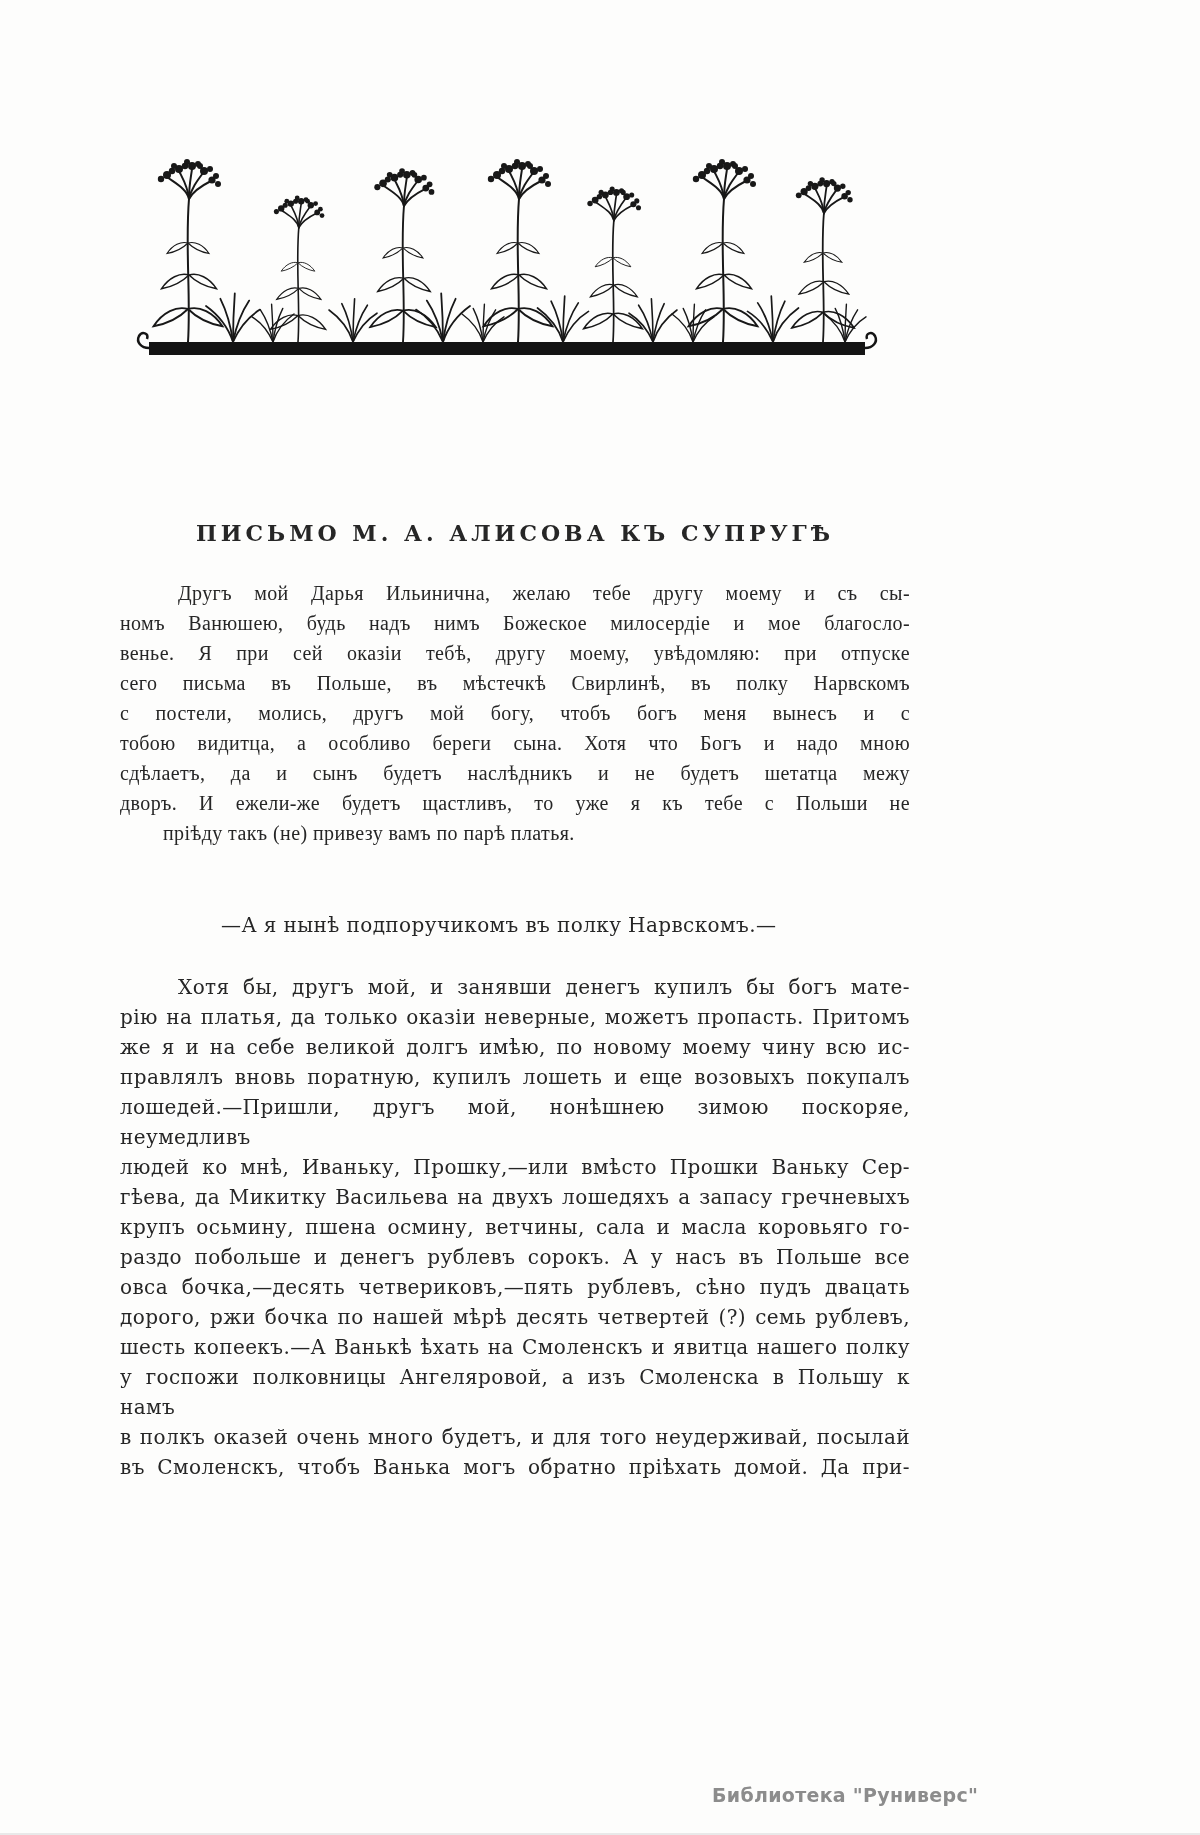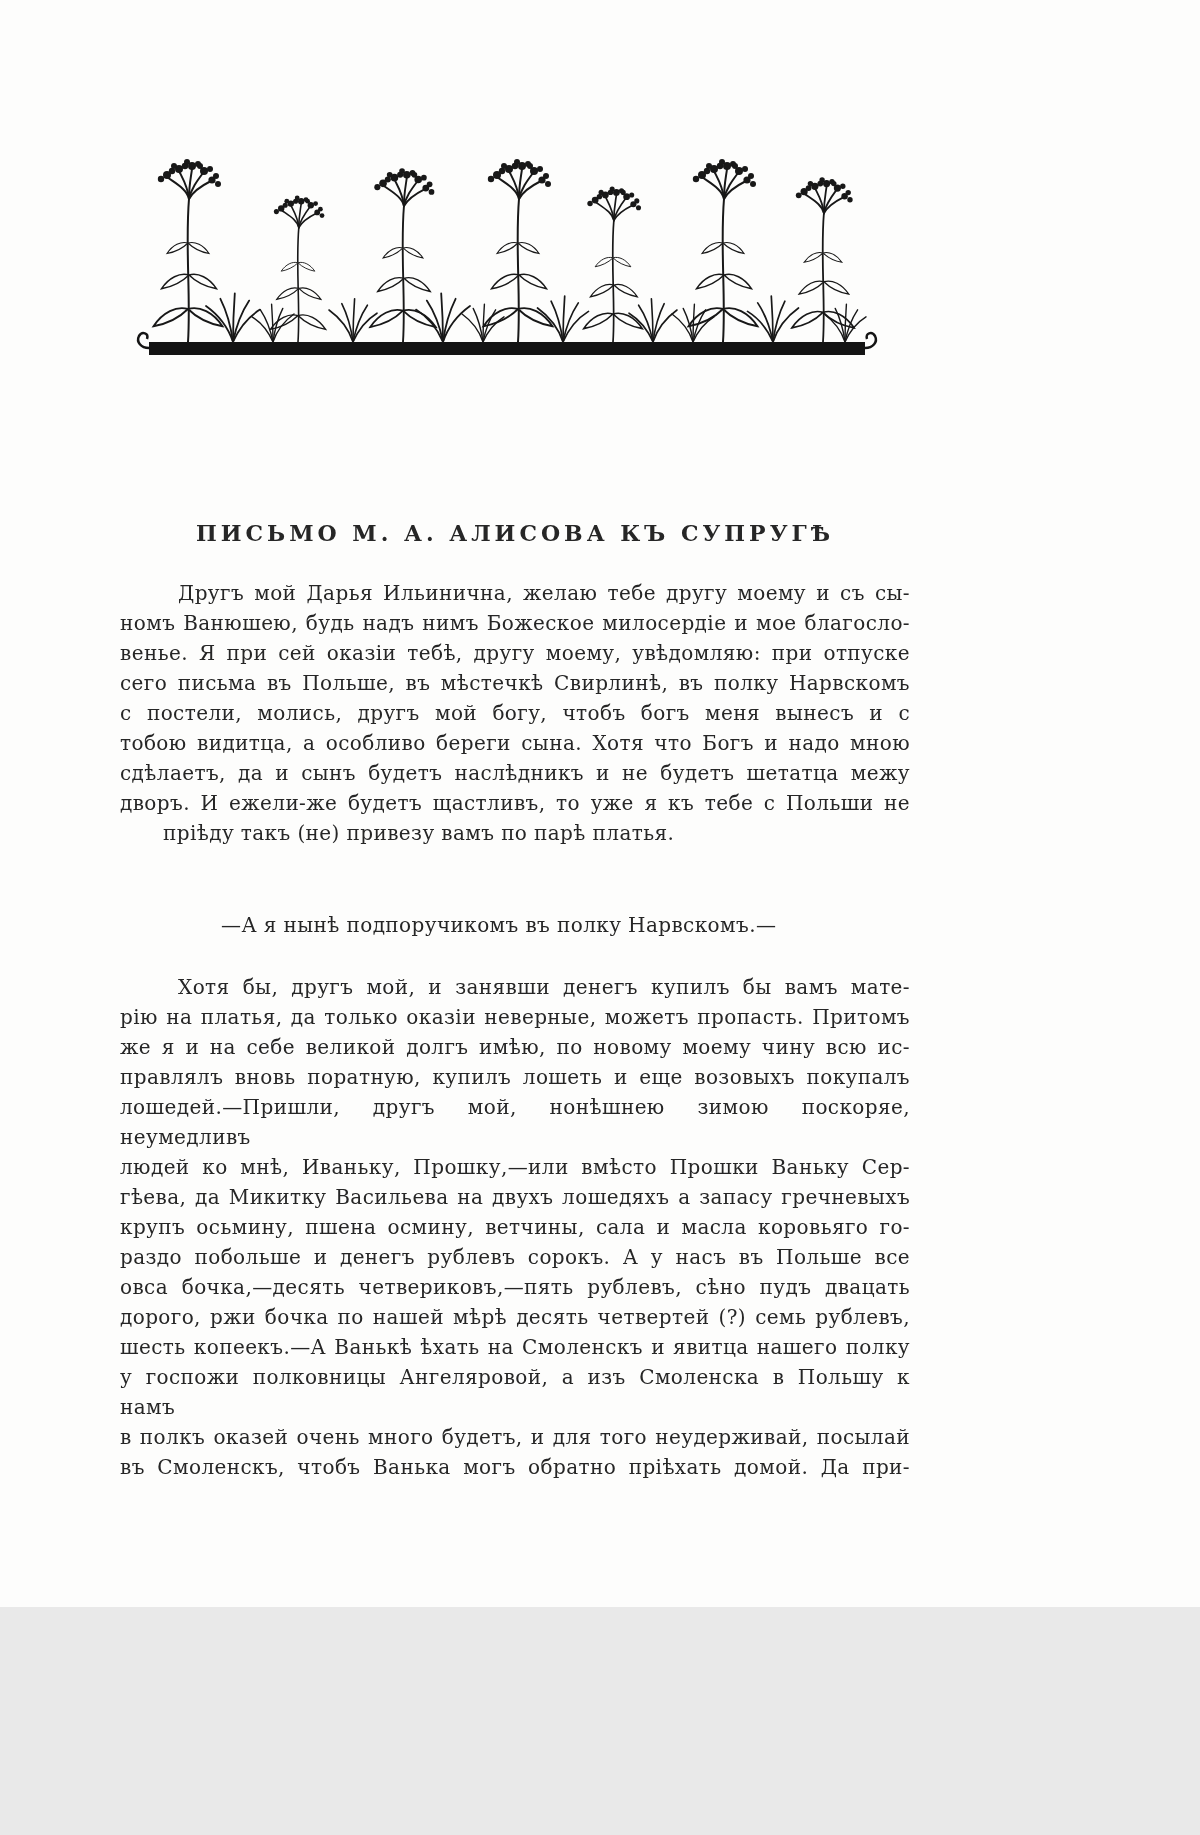--- a/index.html
+++ b/index.html
@@ -3,21 +3,21 @@
 <meta charset="utf-8">
 <style>
   html, body {
     margin: 0;
     padding: 0;
     background: #e9e9e9;
   }
   .page {
     position: relative;
     width: 1200px;
-    height: 1607px;
+    height: 1833px;
     background: #fdfdfc;
     overflow: hidden;
     font-family: "DejaVu Serif", serif;
     color: #262626;
   }
   .ornament {
     position: absolute;
     left: 133px;
     top: 136px;
     width: 748px;
@@ -34,21 +34,21 @@
     font-weight: bold;
     font-size: 22px;
     letter-spacing: 4px;
     white-space: nowrap;
   }
   .textblock {
     position: absolute;
     left: 120px;
     width: 790px;
   }
-  .p1 { top: 578px; }
+  .p1 { top: 578px; font-family: Liberation Serif, serif; }
   .interlude-block { top: 910px; }
   .p2 { top: 972px; }
   .line {
     font-size: 20px;
     line-height: 30px;
     letter-spacing: 0.4px;
     text-align: justify;
     text-align-last: justify;
   }
   .line.noglue { text-align-last: left; margin-left: 43px; }
@@ -151,21 +151,21 @@
     <div class="line">сдѣлаетъ, да и сынъ будетъ наслѣдникъ и не будетъ шетатца межу</div>
     <div class="line">дворъ. И ежели-же будетъ щастливъ, то уже я къ тебе с Польши не</div>
     <div class="line noglue">пріѣду такъ (не) привезу вамъ по парѣ платья.</div>
   </div>
 
   <div class="textblock interlude-block">
     <div class="line noglue indent">—А я нынѣ подпоручикомъ въ полку Нарвскомъ.—</div>
   </div>
 
   <div class="textblock p2">
-    <div class="line indent">Хотя бы, другъ мой, и занявши денегъ купилъ бы вамъ мате-</div>
+    <div class="line indent">Хотя бы, другъ мой, и занявши денегъ купилъ бы богъ мате-</div>
     <div class="line">рію на платья, да только оказіи неверные, можетъ пропасть. Притомъ</div>
     <div class="line">же я и на себе великой долгъ имѣю, по новому моему чину всю ис-</div>
     <div class="line">правлялъ вновь поратную, купилъ лошеть и еще возовыхъ покупалъ</div>
     <div class="line">лошедей.—Пришли, другъ мой, нонѣшнею зимою поскоряе, неумедливъ</div>
     <div class="line">людей ко мнѣ, Иваньку, Прошку,—или вмѣсто Прошки Ваньку Сер-</div>
     <div class="line">гѣева, да Микитку Васильева на двухъ лошедяхъ а запасу гречневыхъ</div>
     <div class="line">крупъ осьмину, пшена осмину, ветчины, сала и масла коровьяго го-</div>
     <div class="line">раздо побольше и денегъ рублевъ сорокъ. А у насъ въ Польше все</div>
     <div class="line">овса бочка,—десять четвериковъ,—пять рублевъ, сѣно пудъ двацать</div>
     <div class="line">дорого, ржи бочка по нашей мѣрѣ десять четвертей (?) семь рублевъ,</div>

